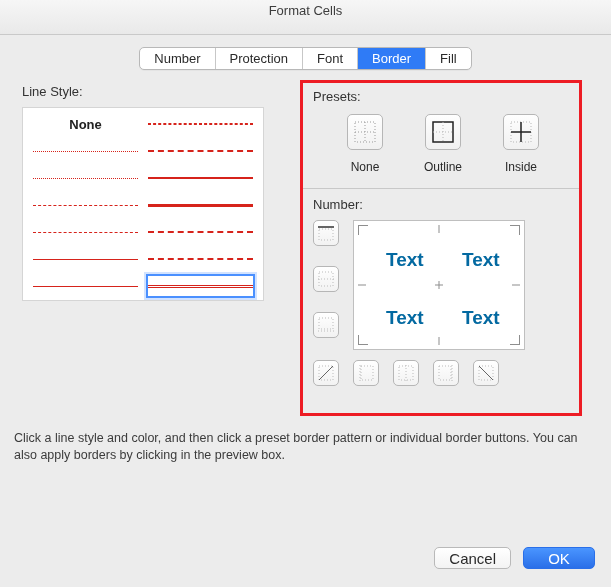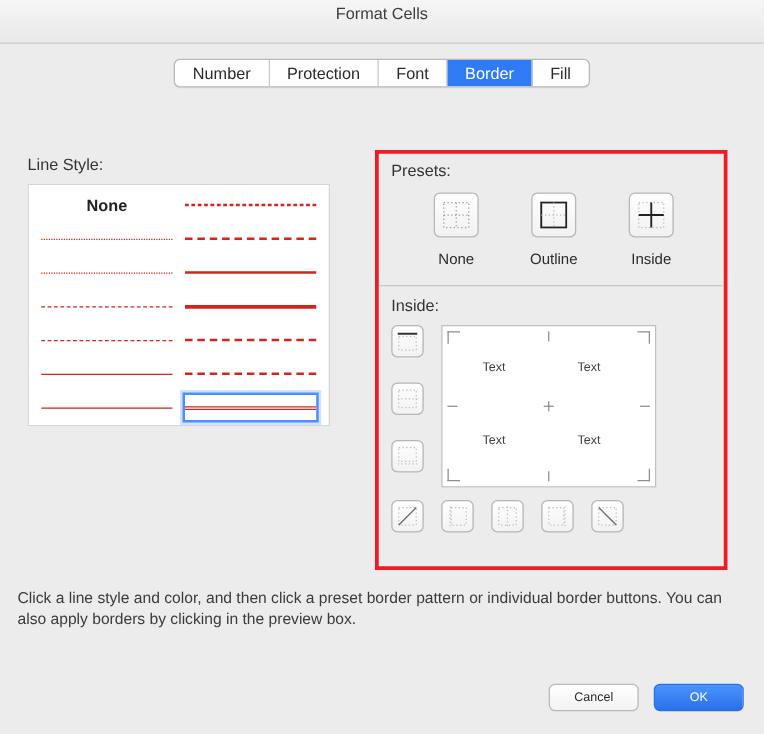--- a/index.html
+++ b/index.html
@@ -43,21 +43,20 @@
     cursor: default;
   }
   .segmented > div:last-child { border-right: none; }
   .segmented .active {
     background: #2f7bf6;
     color: #fff;
   }
   .content {
     padding: 28px 14px 0 22px;
     position: relative;
-    margin-top: 40px;
   }
   .label { font-size: 13px; color: #333; }
 
   
   .left {
     position: absolute;
     left: 22px;
     top: 14px;
     width: 262px;
   }
@@ -198,23 +197,23 @@
   .preview .br { right:4px; bottom:4px; border-right:1px solid #8e8e8e; border-bottom:1px solid #8e8e8e; }
   .preview .tick { position:absolute; background:#8e8e8e; }
   .preview .t-top { left:50%; top:4px; width:1px; height:8px; transform:translateX(-.5px); }
   .preview .t-bot { left:50%; bottom:4px; width:1px; height:8px; transform:translateX(-.5px); }
   .preview .t-left { top:50%; left:4px; height:1px; width:8px; transform:translateY(-.5px); }
   .preview .t-right { top:50%; right:4px; height:1px; width:8px; transform:translateY(-.5px); }
   .preview .t-midv { top:50%; left:50%; height:8px; width:1px; transform:translate(-.5px,-4px); }
   .preview .t-midh { top:50%; left:50%; height:1px; width:8px; transform:translate(-4px,-.5px); }
   .preview .cell {
     position: absolute;
-    font-size: 10px;
-    font-weight: 400;
-    color: #404040;
+    font-size: 19px;
+    font-weight: 700;
+    color: #0369a1;
   }
   .btnrow {
     position: absolute;
     left: 0;
     top: 140px;
     display: flex;
     gap: 14px;
   }
 
   .help {
@@ -233,21 +232,21 @@
     bottom: 18px;
     display: flex;
     gap: 12px;
   }
   .btn {
     min-width: 72px;
     height: 22px;
     border: 1px solid #b9b9b9;
     border-radius: 5px;
     background: linear-gradient(#fff,#f3f3f3);
-    font-size: 10px;
+    font-size: 15px;
     display: flex;
     align-items: center;
     justify-content: center;
     padding: 0 14px;
     cursor: default;
   }
   .btn.primary {
     background: linear-gradient(#4a95ff,#2a6fe8);
     border-color: #2a6fe8;
     color: #fff;
@@ -358,21 +357,21 @@
               <line x1="1" y1="11" x2="21" y2="11" stroke="#222" stroke-width="1.5"></line>
             </svg>
         </div>
         <span>Inside</span>
       </div>
     </div>
 
     <hr class="divider">
 
     <div class="border-section">
-      <div class="label">Inside:</div>
+      <div class="label">Number:</div>
       <div class="border-grid">
         <div class="sidecol">
           <div class="sidebtn">
             <svg width="16" height="16">
                 <line x1="0" y1="2" x2="16" y2="2" stroke="#333" stroke-width="1.5"></line>
                 <rect x="1" y="4" width="14" height="11" fill="none" stroke="#bbb" stroke-dasharray="1 2"></rect>
               </svg>
           </div>
           <div class="sidebtn">
             <svg width="16" height="16">

